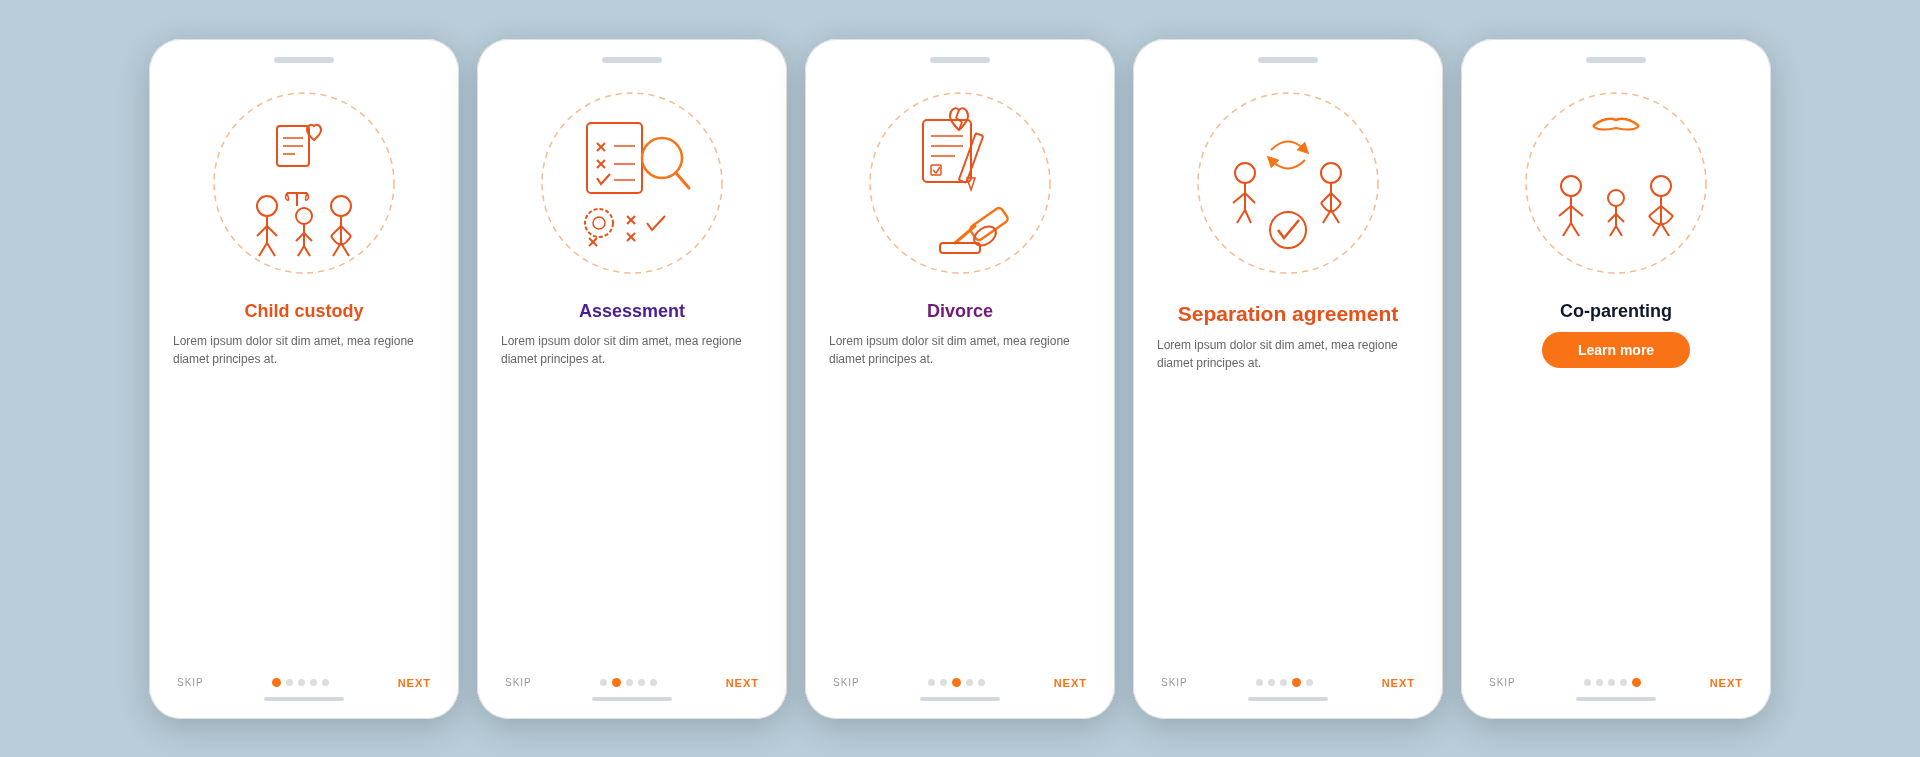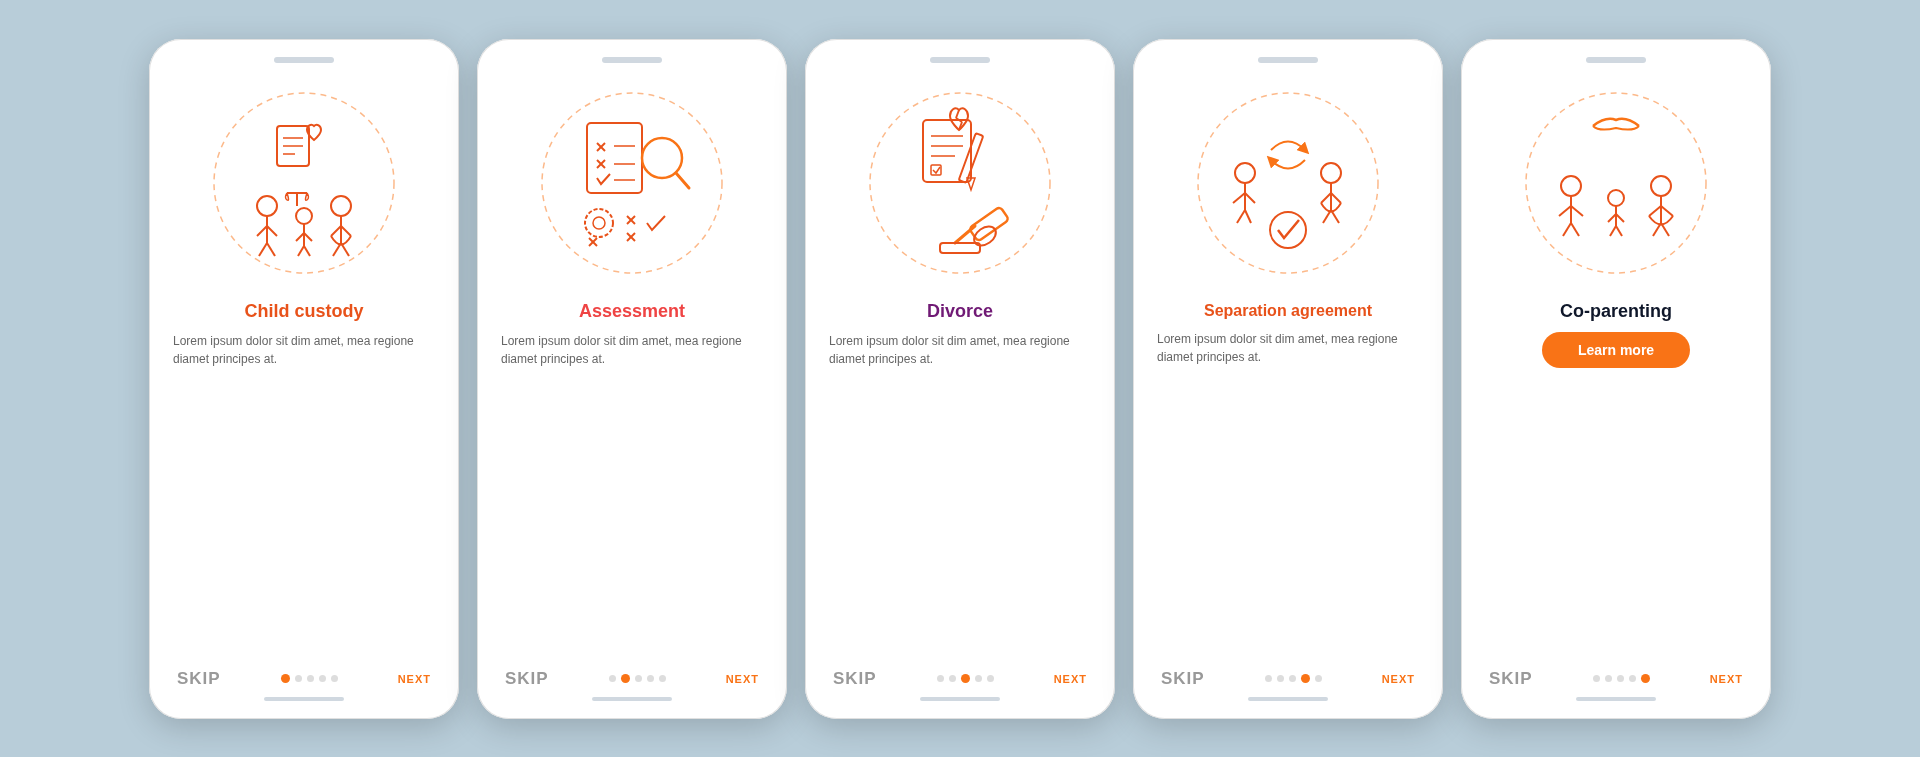--- a/index.html
+++ b/index.html
@@ -78,22 +78,22 @@
     }
     .bottom-nav {
       display: flex;
       align-items: center;
       justify-content: space-between;
       width: 100%;
       margin-top: auto;
       padding: 0 4px;
     }
     .nav-skip {
-      font-size: 17px;
-      font-weight: 700;
+      font-size: 10px;
+      font-weight: 400;
       color: #999;
       letter-spacing: 1px;
       text-align: center;
     }
     .nav-next {
       font-size: 11px;
       font-weight: 700;
       color: #f97316;
       letter-spacing: 1px;
     }
@@ -217,21 +217,21 @@
         <line x1="62" y1="160" x2="70" y2="168" stroke="#e8521a" stroke-width="2"></line>
         <line x1="70" y1="160" x2="62" y2="168" stroke="#e8521a" stroke-width="2"></line>
         <line x1="100" y1="138" x2="108" y2="146" stroke="#e8521a" stroke-width="2"></line>
         <line x1="108" y1="138" x2="100" y2="146" stroke="#e8521a" stroke-width="2"></line>
         <line x1="100" y1="155" x2="108" y2="163" stroke="#e8521a" stroke-width="2"></line>
         <line x1="108" y1="155" x2="100" y2="163" stroke="#e8521a" stroke-width="2"></line>
 
         <polyline points="120,145 125,152 138,138" stroke="#e8521a" stroke-width="2" fill="none"></polyline>
       </svg>
     </div>
-    <div class="screen-title" style="color:#ef4444">Assessment</div>
+    <div class="screen-title" style="color:#4c1d95">Assessment</div>
     <div class="screen-desc">Lorem ipsum dolor sit dim amet, mea regione diamet principes at.</div>
     <div class="bottom-nav">
       <span class="nav-skip">SKIP</span>
       <div class="dots">
         <div class="dot"></div>
         <div class="dot active"></div>
         <div class="dot"></div>
         <div class="dot"></div>
         <div class="dot"></div>
       </div>
@@ -316,21 +316,21 @@
           </marker>
           <marker id="arr2" markerWidth="6" markerHeight="6" refX="3" refY="3" orient="auto">
             <path d="M0,0 L0,6 L6,3 Z" fill="#f97316"></path>
           </marker>
         </defs>
 
         <circle cx="105" cy="152" r="18" stroke="#e8521a" stroke-width="2" fill="none"></circle>
         <polyline points="95,152 101,160 116,142" stroke="#e8521a" stroke-width="2.5" fill="none"></polyline>
       </svg>
     </div>
-    <div class="screen-title" style="color:#e8521a; font-size:16px;">Separation agreement</div>
+    <div class="screen-title" style="color:#e8521a; font-size:21px;">Separation agreement</div>
     <div class="screen-desc">Lorem ipsum dolor sit dim amet, mea regione diamet principes at.</div>
     <div class="bottom-nav">
       <span class="nav-skip">SKIP</span>
       <div class="dots">
         <div class="dot"></div>
         <div class="dot"></div>
         <div class="dot"></div>
         <div class="dot active"></div>
         <div class="dot"></div>
       </div>

